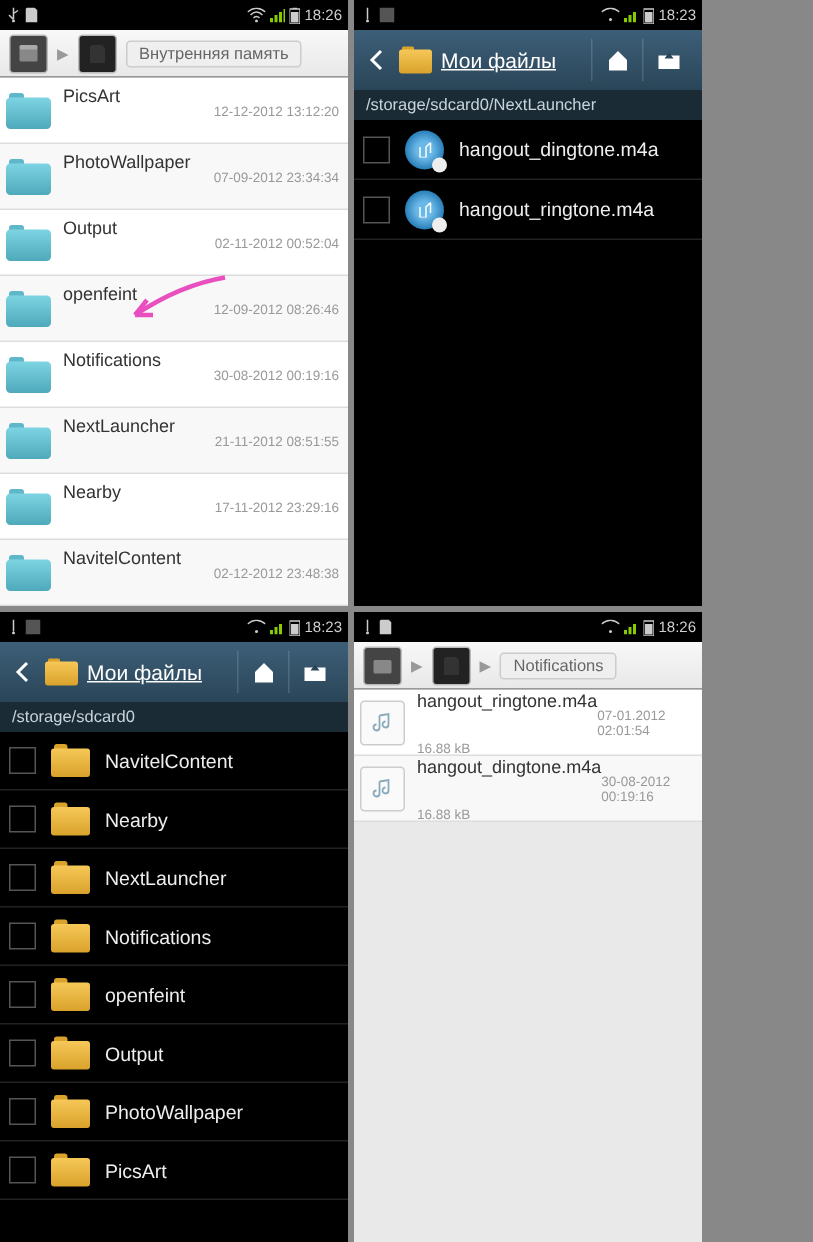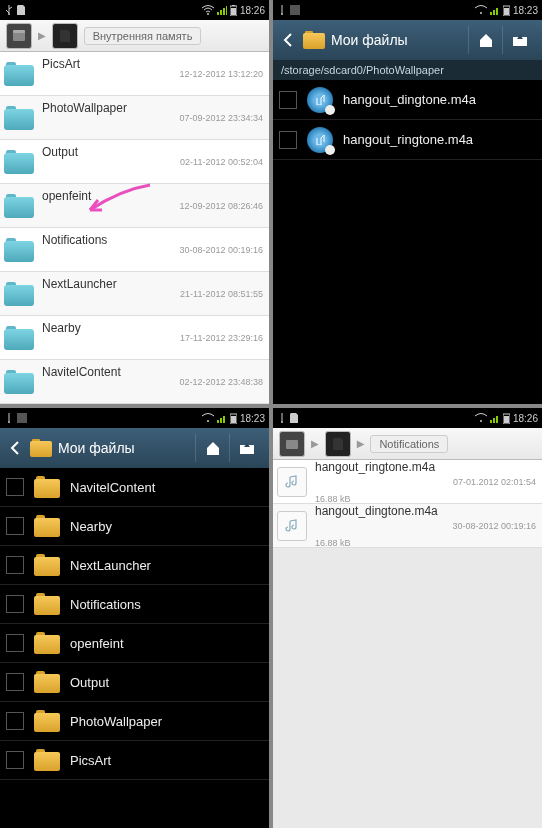--- a/index.html
+++ b/index.html
@@ -1,17 +1,17 @@
 <!DOCTYPE html>
 <html><head>
 <meta charset="utf-8">
 <style>
   * { margin: 0; padding: 0; box-sizing: border-box; }
   body { font-family: Arial, sans-serif; background: #888; width: 542px; }
-  .grid { display: grid; grid-template-columns: 1fr 1fr; gap: 4px; width: 542px; }
+  .grid { display: grid; grid-template-columns: 1fr 1fr; gap: 4px; width: 468px; }
   .panel { background: #000; position: relative; overflow: hidden; }
   .panel.p1 { height: 404px; }
   .panel.p2 { height: 404px; }
   .panel.p3 { height: 420px; }
   .panel.p4 { height: 420px; }
 
   
   .statusbar { height: 20px; background: #000; color: #cfcfcf; display: flex; align-items: center; justify-content: space-between; padding: 0 4px; font-size: 10px; }
   .statusbar .left, .statusbar .right { display: flex; align-items: center; gap: 3px; }
   .sb-icon { display: inline-flex; align-items: center; justify-content: center; }
@@ -36,21 +36,21 @@
 
   .music-grey { width: 30px; height: 30px; border: 1px solid #ccc; border-radius: 3px; background: #fafafa; display: flex; align-items: center; justify-content: center; margin-right: 8px; flex-shrink: 0; }
   .music-grey svg { width: 16px; height: 16px; }
 
   
   .dark-header { height: 40px; background: linear-gradient(#3d5f78,#2a4558); display: flex; align-items: center; padding: 0 6px; color: #fff; }
   .back-chev { width: 18px; display:flex; align-items:center; justify-content:center; }
   .folder-yellow-sm { width: 22px; height: 18px; position: relative; margin: 0 6px; }
   .folder-yellow-sm::before { content:''; position:absolute; top:0; left:2px; width:8px; height:3px; background:#d9a22b; border-radius:1px 1px 0 0; }
   .folder-yellow-sm::after { content:''; position:absolute; top:2px; left:0; right:0; bottom:0; background: linear-gradient(#f6c858,#d9a22b); border-radius:2px; }
-  .dark-title { flex: 1; font-size: 14px; }
+  .dark-title { flex: 1; font-size: 14px; text-decoration: underline; }
   .dark-btn { width: 34px; height: 28px; display: flex; align-items: center; justify-content: center; border-left: 1px solid rgba(255,255,255,0.15); }
 
   .dark-path { background: #1a2b36; color: #c8d4db; font-size: 11px; padding: 4px 8px; }
 
   .dark-list { background: #000; height: calc(100% - 80px); overflow: hidden; }
   .drow { display: flex; align-items: center; height: 40px; border-bottom: 1px solid #222; padding: 0 6px; }
   .drow.tall { height: 39px; }
   .dchk { width: 18px; height: 18px; border: 1px solid #555; margin-right: 10px; flex-shrink: 0; }
   .folder-yellow { width: 26px; height: 22px; position: relative; margin-right: 10px; flex-shrink: 0; }
   .folder-yellow::before { content:''; position:absolute; top:0; left:2px; width:9px; height:4px; background:#d9a22b; border-radius:2px 2px 0 0; }
@@ -273,21 +273,21 @@
             <path d="M2 8 L8 2 L14 8 L14 15 L2 15 Z" fill="#fff"></path>
           </svg>
         </div>
     <div class="dark-btn">
           <svg width="16" height="14" viewBox="0 0 16 14">
             <rect x="1" y="4" width="14" height="9" fill="#fff"></rect>
             <path d="M8 2 L5 6 L11 6 Z" fill="#2a4558"></path>
           </svg>
         </div>
   </div>
-  <div class="dark-path">/storage/sdcard0/PhotoWallpaper</div>
+  <div class="dark-path">/storage/sdcard0/NextLauncher</div>
   <div class="dark-list" id="p2list">
         <div class="drow">
        <div class="dchk"></div>
        <div class="audio-ico">
             <svg viewBox="0 0 10 10">
               <path d="M2 3 L2 10 L6 10 L6 3 L9 0 L9 7" stroke="#fff" stroke-width="1" fill="none"></path>
             </svg>
           </div>
        <span class="dname">hangout_dingtone.m4a</span>
      </div>
@@ -354,20 +354,21 @@
             <path d="M2 8 L8 2 L14 8 L14 15 L2 15 Z" fill="#fff"></path>
           </svg>
         </div>
     <div class="dark-btn">
           <svg width="16" height="14" viewBox="0 0 16 14">
             <rect x="1" y="4" width="14" height="9" fill="#fff"></rect>
             <path d="M8 2 L5 6 L11 6 Z" fill="#2a4558"></path>
           </svg>
         </div>
   </div>
+  <div class="dark-path">/storage/sdcard0</div>
   <div class="dark-list" id="p3list">
         <div class="drow tall">
        <div class="dchk"></div>
        <div class="folder-yellow"></div>
        <span class="dname">NavitelContent</span>
      </div>
         <div class="drow tall">
        <div class="dchk"></div>
        <div class="folder-yellow"></div>
        <span class="dname">Nearby</span>

